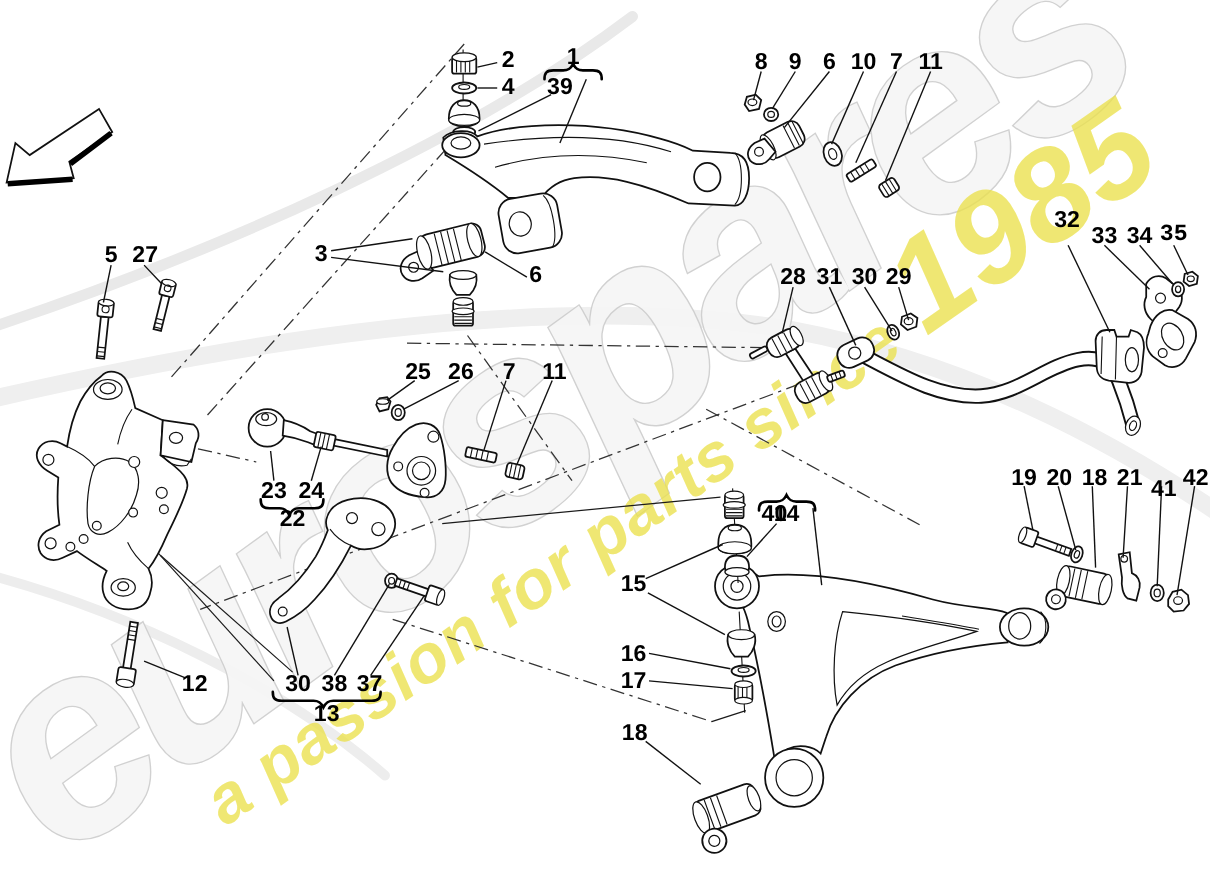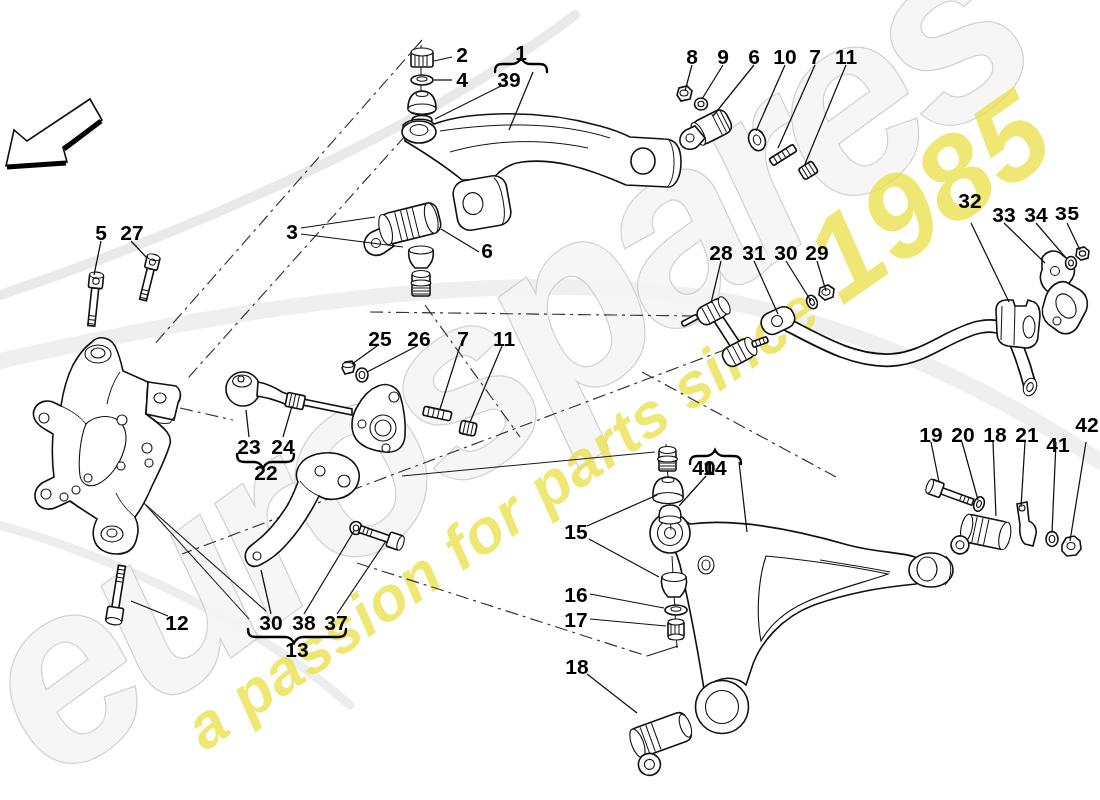--- a/index.html
+++ b/index.html
@@ -493,21 +493,21 @@
       <div class="part-label" style="left: 463px; top: 338px;">7</div>
       <div class="part-label" style="left: 504px; top: 338px;">11</div>
       <div class="part-label" style="left: 249px; top: 446px;">23</div>
       <div class="part-label" style="left: 283px; top: 446px; text-align: right;">24</div>
       <div class="part-label" style="left: 266px; top: 472px;">22</div>
       <div class="part-label" style="left: 931px; top: 434px;">19</div>
       <div class="part-label" style="left: 963px; top: 434px;">20</div>
       <div class="part-label" style="left: 995px; top: 434px;">18</div>
       <div class="part-label" style="left: 1027px; top: 434px;">21</div>
       <div class="part-label" style="left: 1058px; top: 434px; margin-top: 10px;">41</div>
-      <div class="part-label" style="left: 1087px; top: 424px; text-align: right;">42</div>
+      <div class="part-label" style="left: 1087px; top: 434px; text-align: right;">42</div>
       <div class="part-label" style="left: 715px; top: 441px; margin-top: 26px;">14</div>
       <div class="part-label" style="left: 704px; top: 467px;">40</div>
       <div class="part-label" style="left: 576px; top: 531px;">15</div>
       <div class="part-label" style="left: 576px; top: 594px;">16</div>
       <div class="part-label" style="left: 576px; top: 619px;">17</div>
       <div class="part-label" style="left: 577px; top: 666px;">18</div>
       <div class="part-label" style="left: 177px; top: 622px;">12</div>
       <div class="part-label" style="left: 271px; top: 622px;">30</div>
       <div class="part-label" style="left: 304px; top: 622px;">38</div>
       <div class="part-label" style="left: 336px; top: 622px;">37</div>

